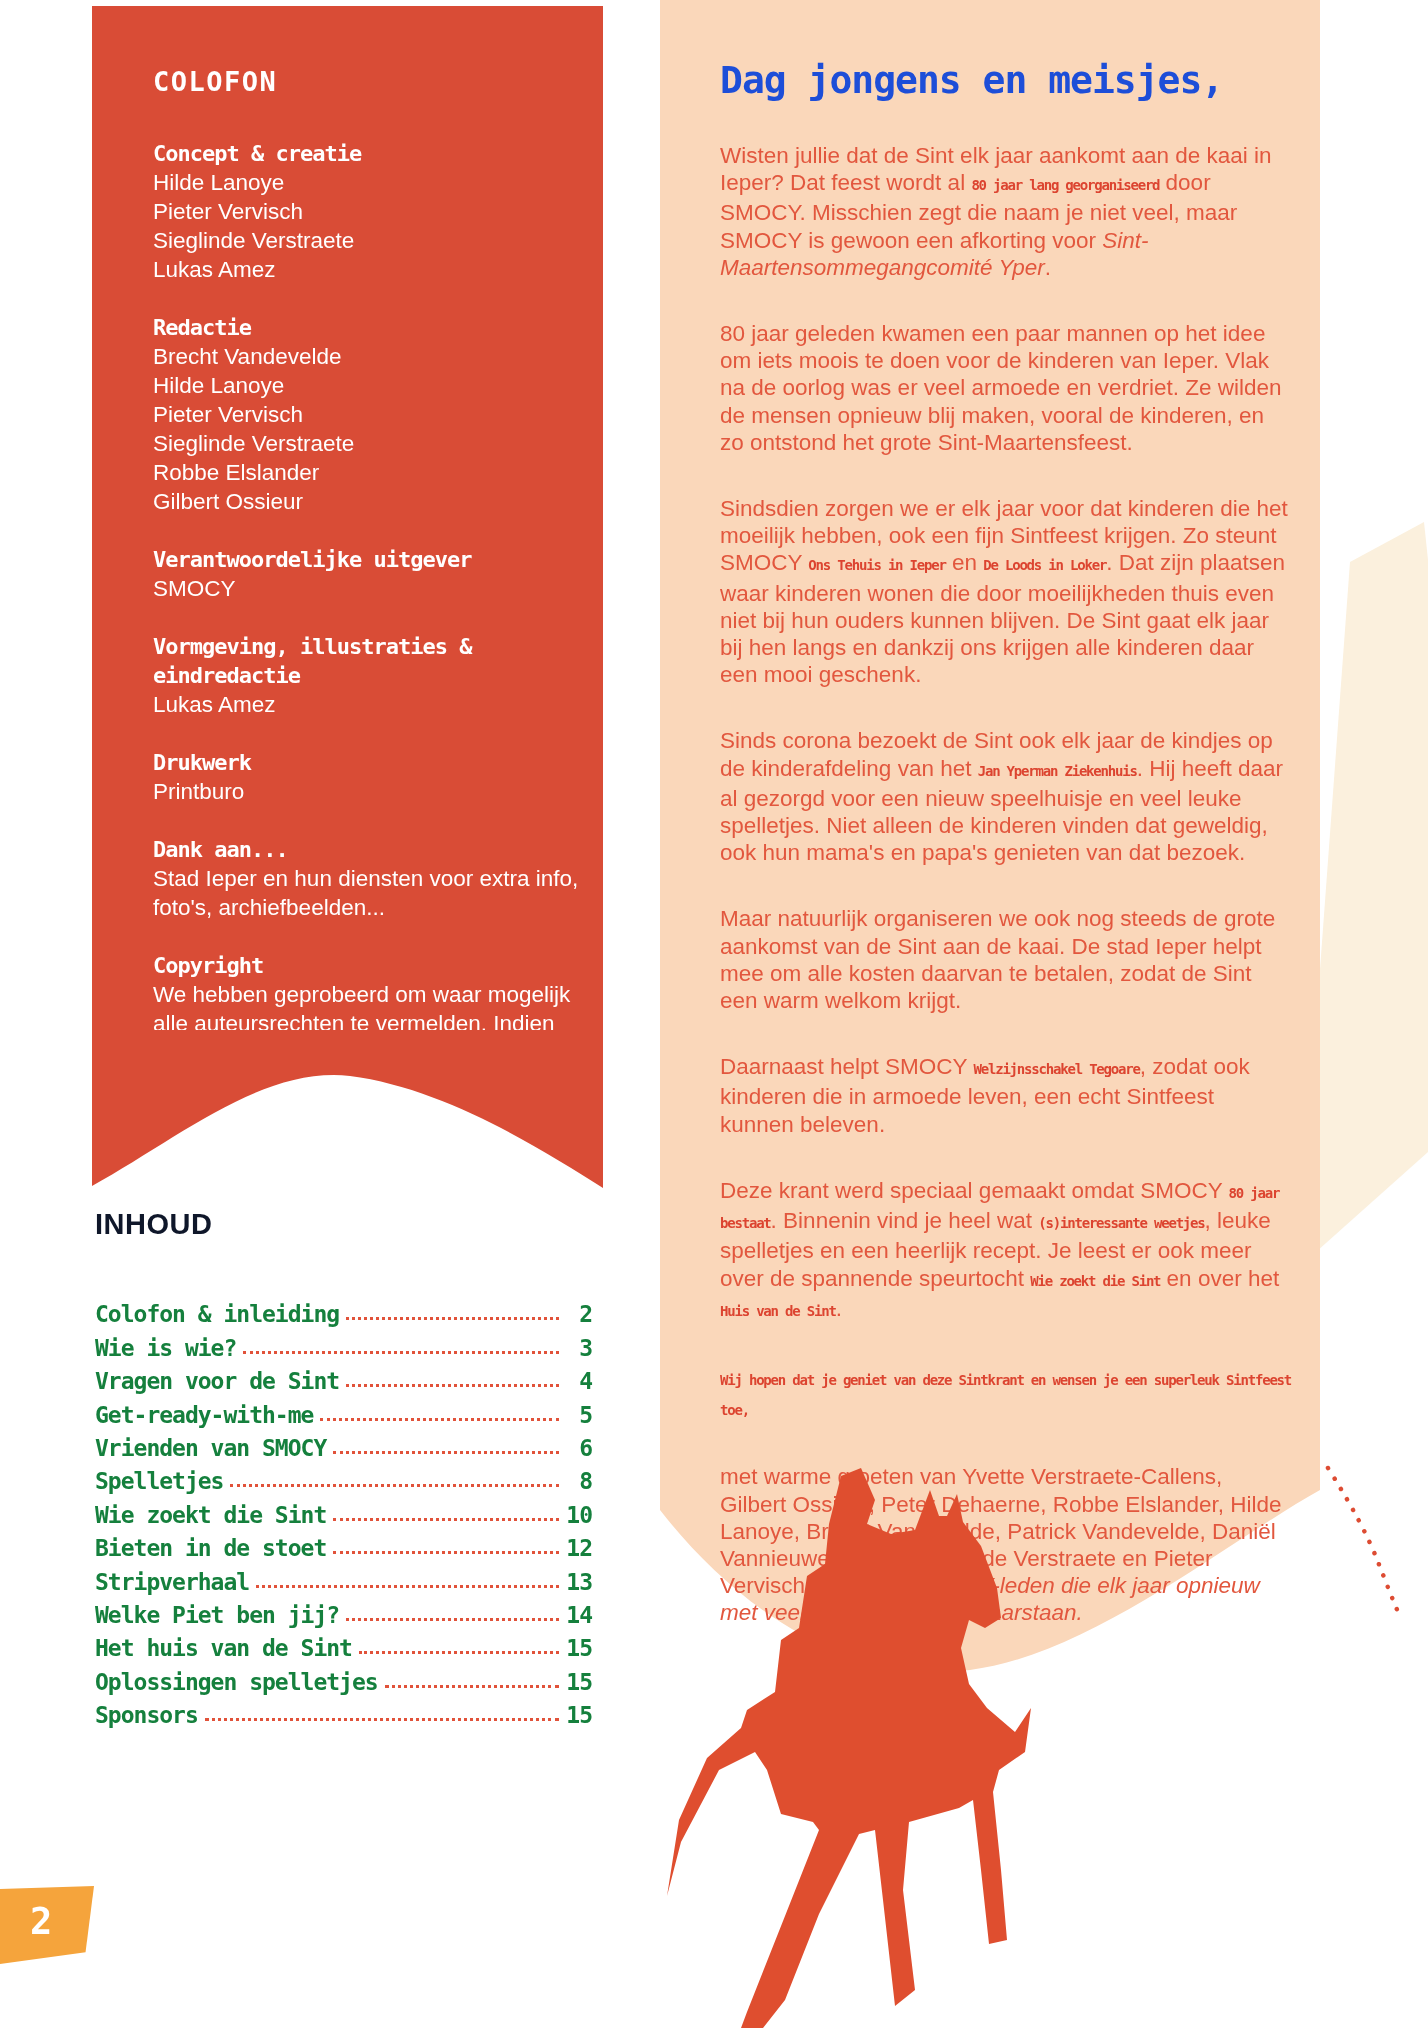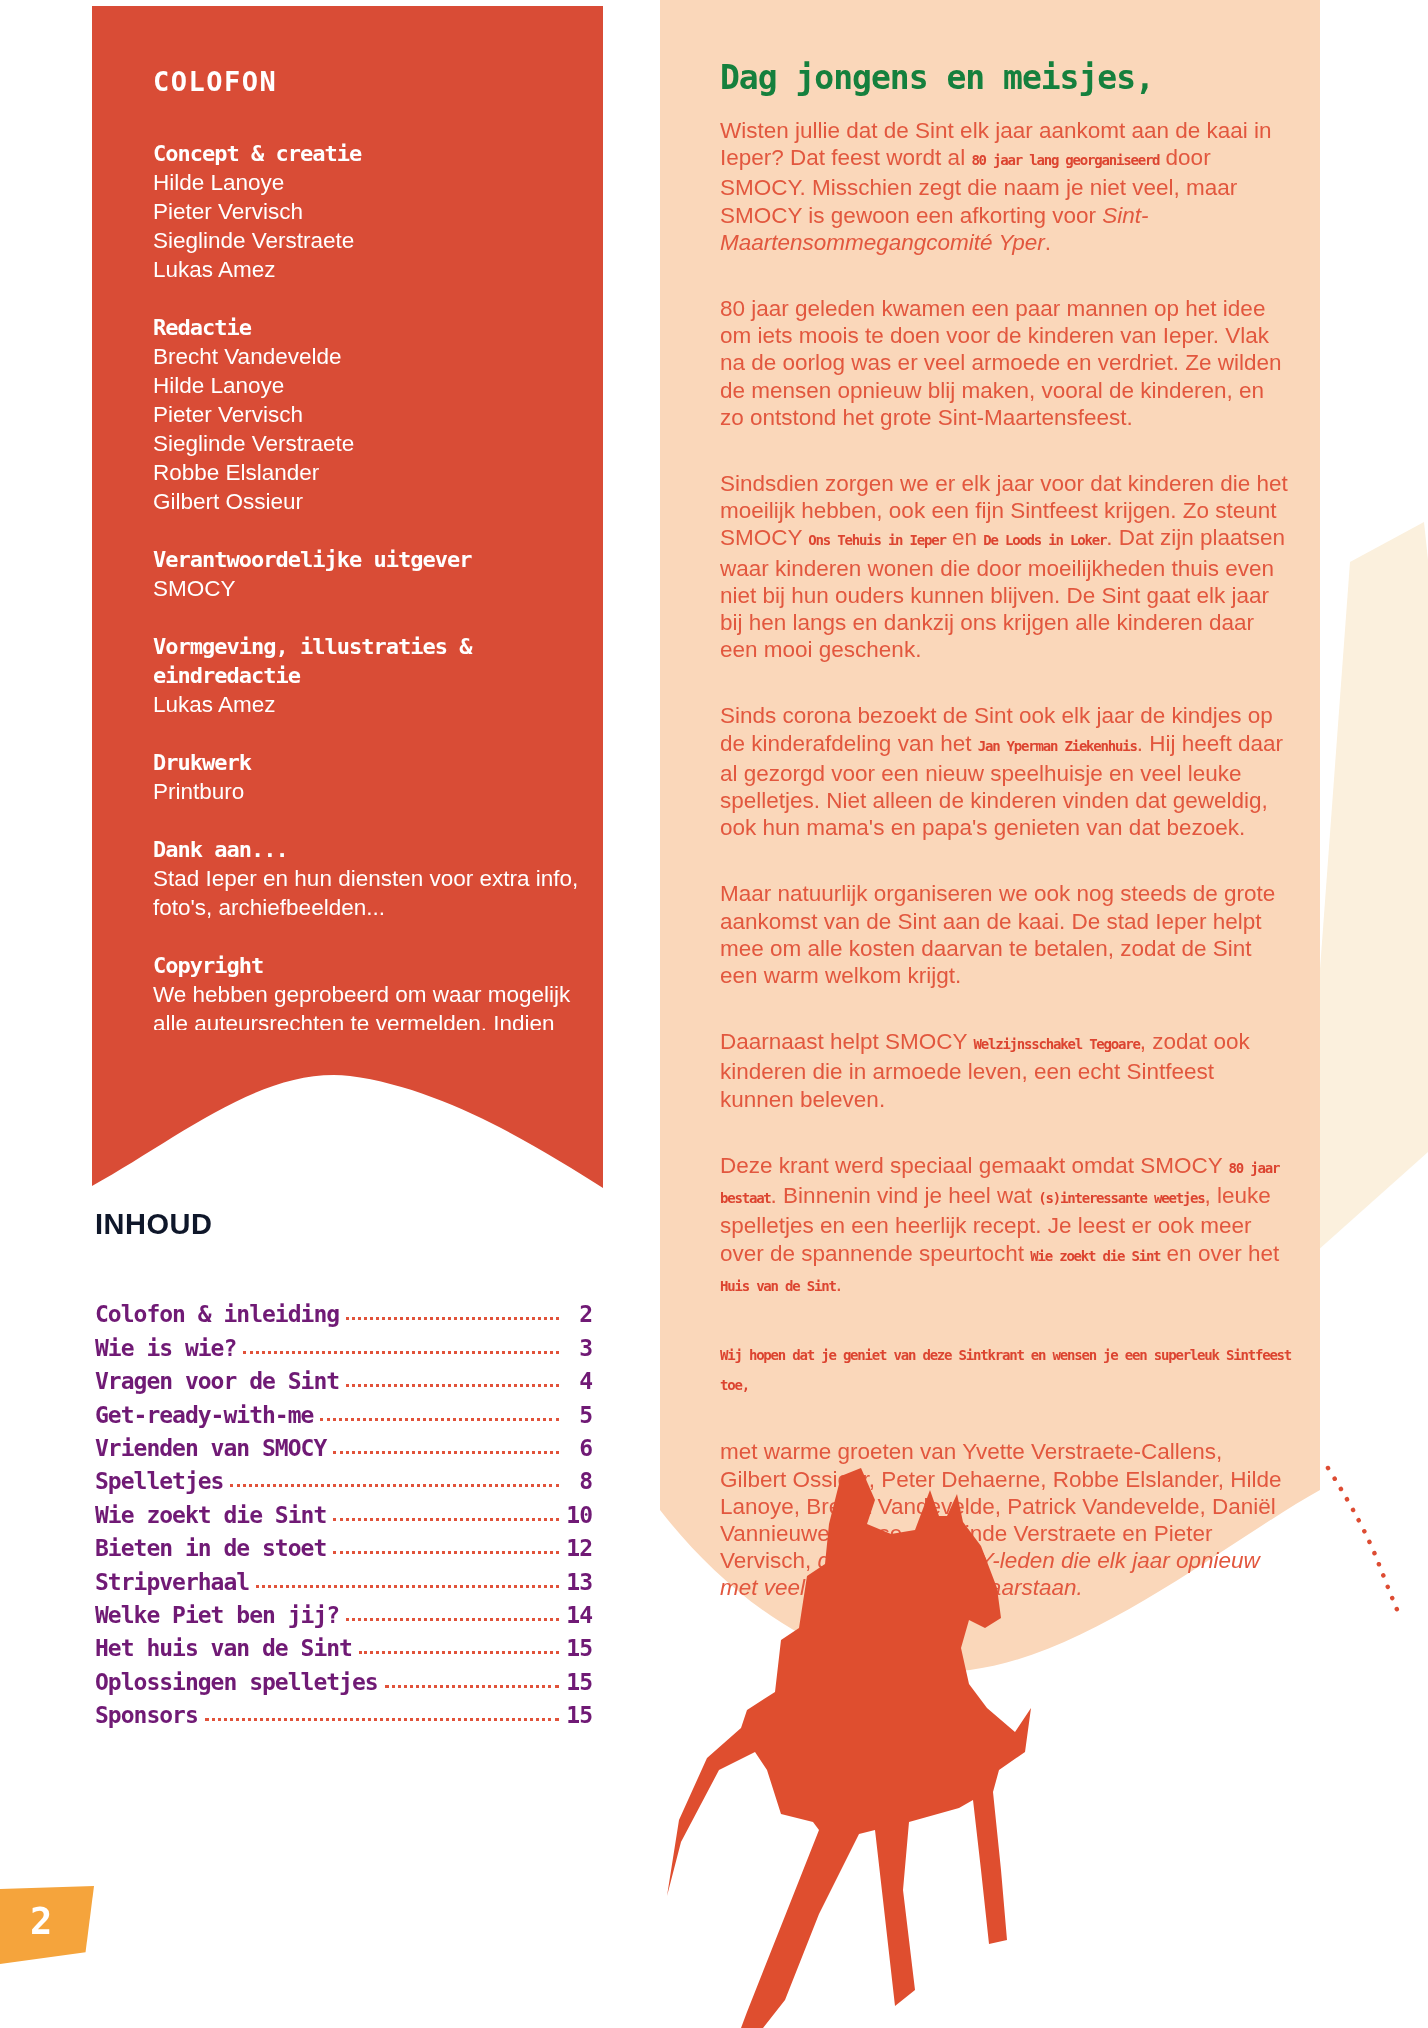--- a/index.html
+++ b/index.html
@@ -21,37 +21,37 @@
   .colofon-section { margin-bottom:29px; }
   .colofon-label { font-size:22px; line-height:29px; letter-spacing:-1px; }
   .colofon-line  { font-size:22.5px; line-height:29px; font-weight:normal; }
 
   
   #inhoud-title {
     position:absolute; left:95px; top:1208px;
     font-size:29px; font-weight:bold; letter-spacing:0.5px; color:#0f172a;
   }
   #toc-list { position:absolute; left:95px; top:1294px; width:497px; }
-  .toc-row { display:flex; align-items:flex-end; height:33.4px; color:#701a75; }
+  .toc-row { display:flex; align-items:flex-end; height:33.4px; color:#15803d; }
   .toc-label { font-size:23px; letter-spacing:-1px; white-space:nowrap; }
   .toc-dots { flex:1; border-bottom:3.4px dotted #E1523A; margin:0 7px 7px 7px; min-width:20px; }
   .toc-page { font-size:23px; letter-spacing:-1px; text-align:right; min-width:26px; }
 
   
   #intro-panel {
     position:absolute; left:660px; top:0; width:660px; height:1472px;
     background:#FAD7BA;
   }
   #panel-wave { position:absolute; left:660px; top:1470px; width:660px; height:230px; display:block; }
   #letter {
     position:absolute; left:720px; top:42px; width:572px;
   }
   .letter-heading {
-    font-size:33px; color:#15803d; letter-spacing:-1px;
-    margin:16px 0 20px 0;
+    font-size:38px; color:#1d4ed8; letter-spacing:-1px;
+    margin:16px 0 40px 0;
   }
   .letter-p {
     font-size:22.5px; line-height:27.2px; color:#E2573E;
     margin:0 0 39px 0;
   }
   .run-b { font-family:"DejaVu Sans Mono", monospace; font-weight:bold; letter-spacing:-1.2px; color:#DC4430; font-size:14px; }
   .run-i { font-style:italic; }
 
   
   #bg-decor { position:absolute; left:0; top:0; width:1428px; height:2028px; pointer-events:none; }

